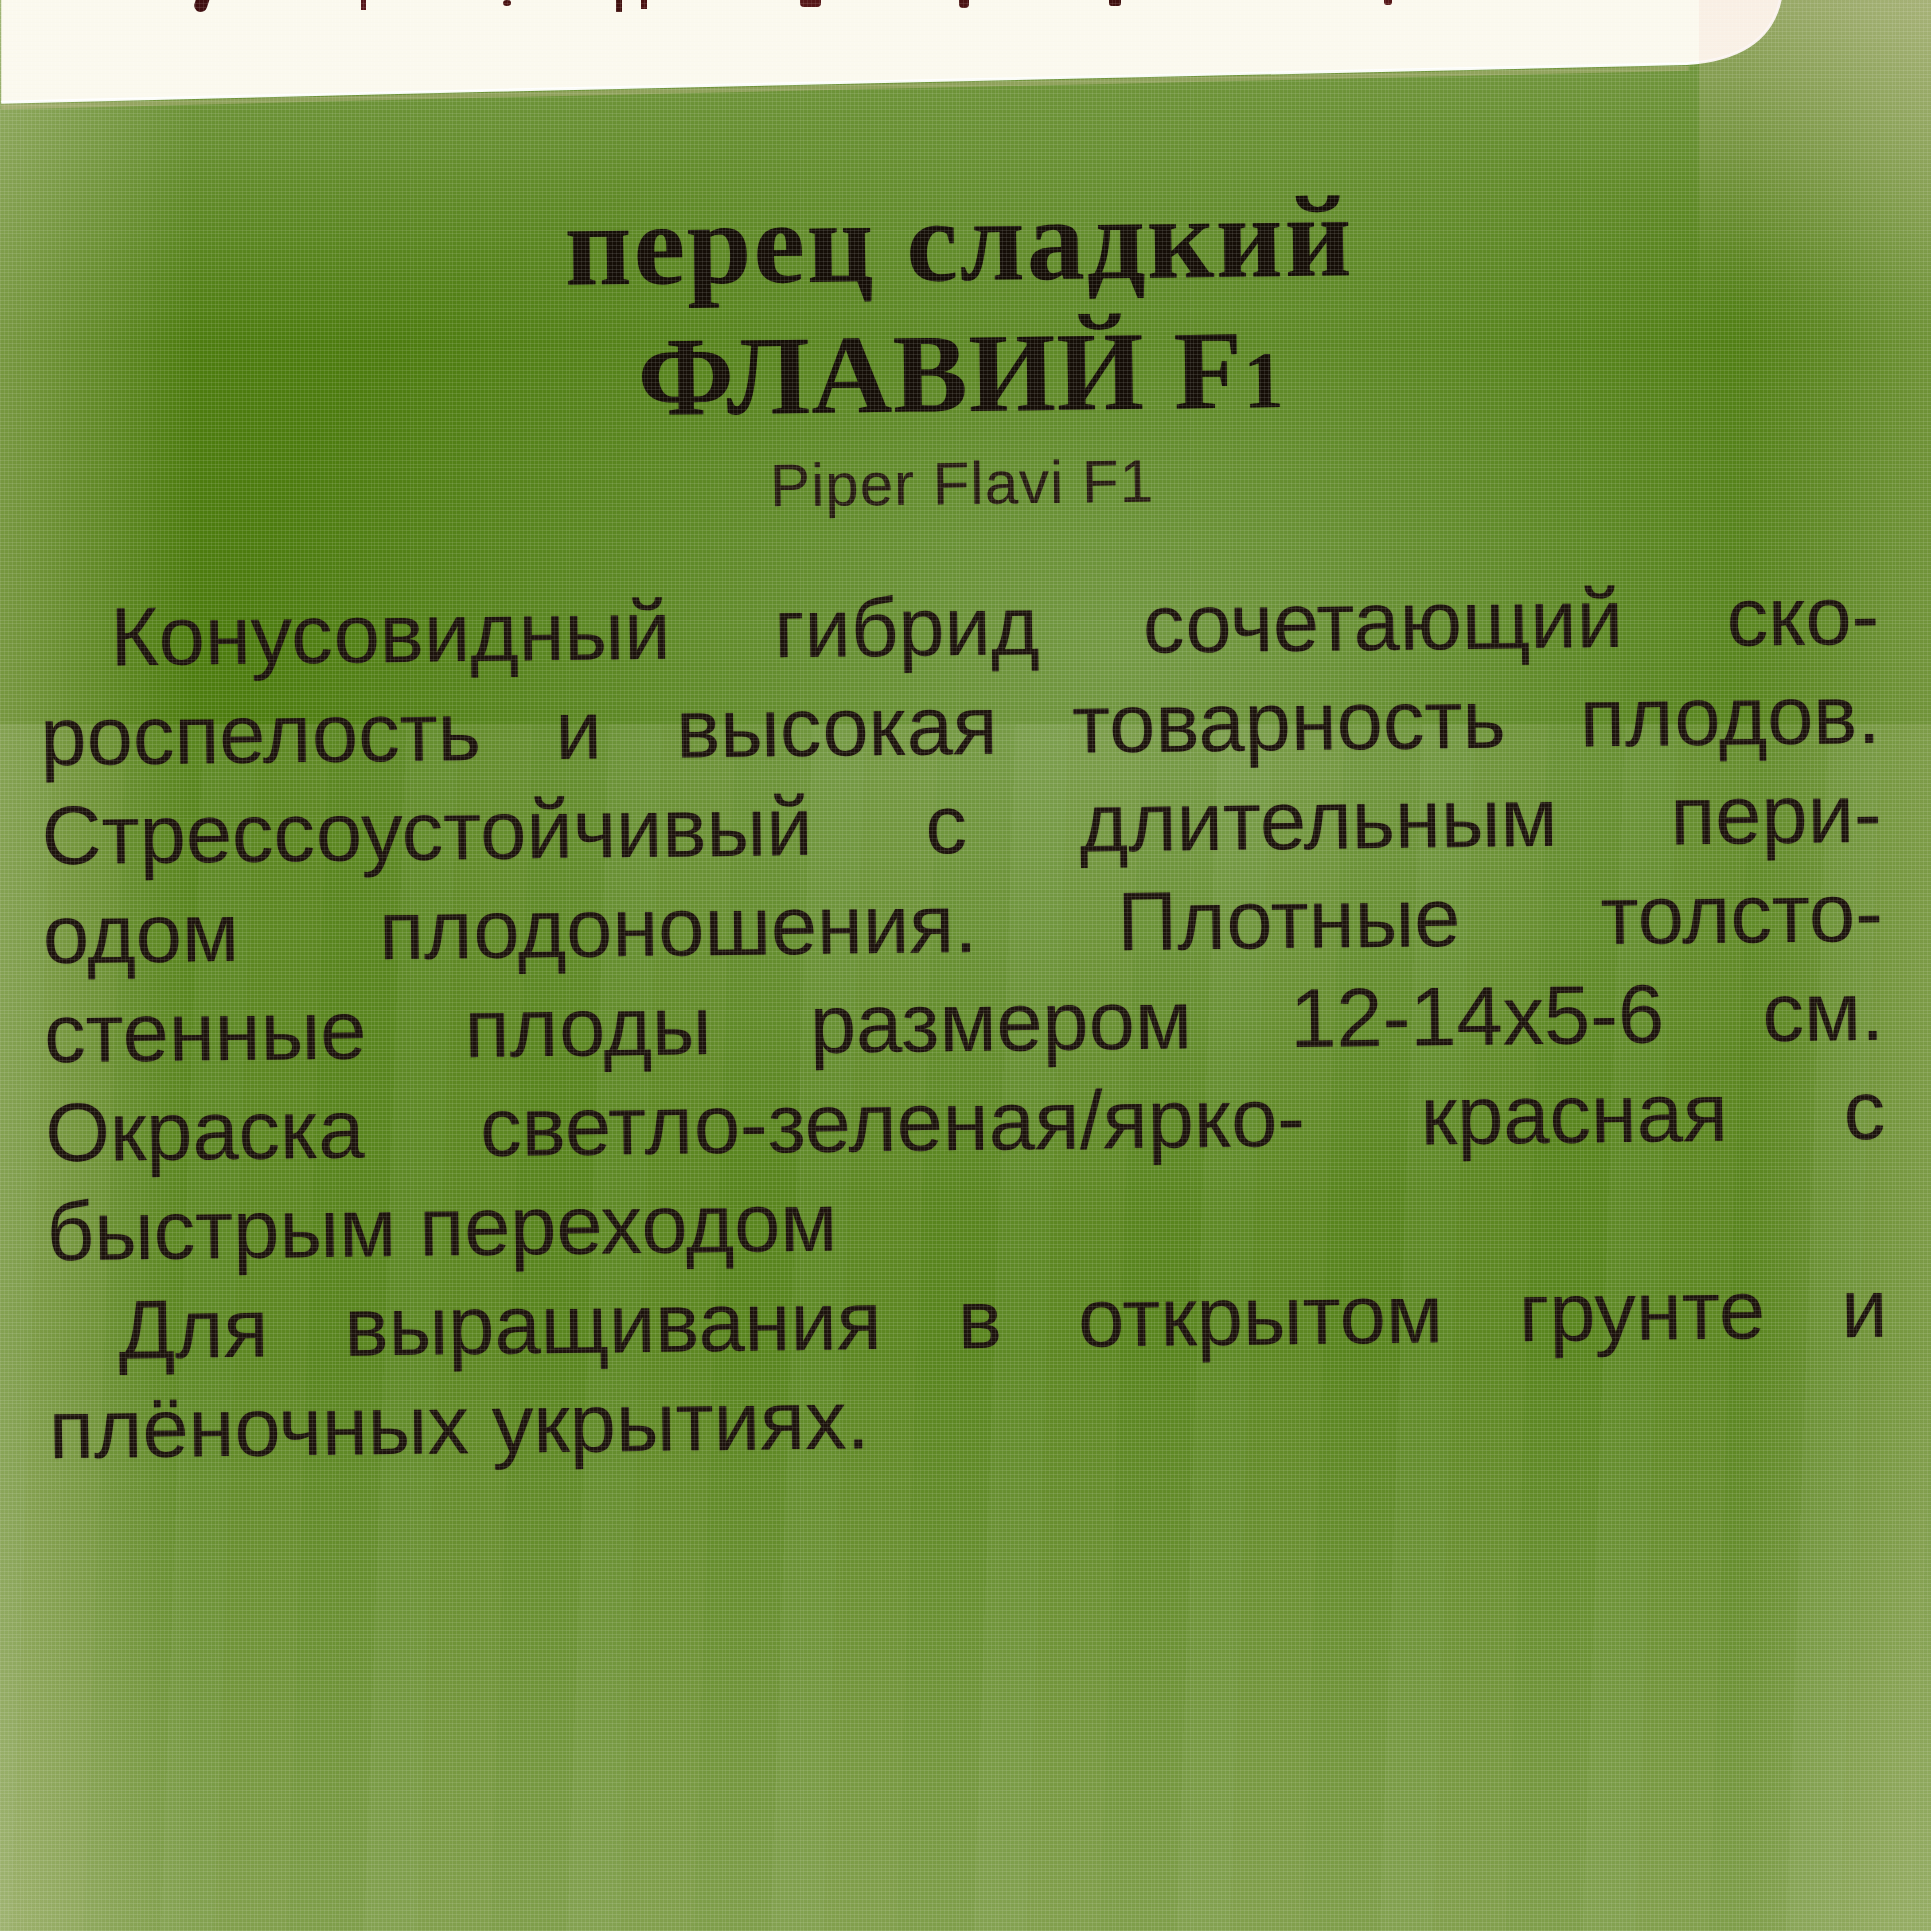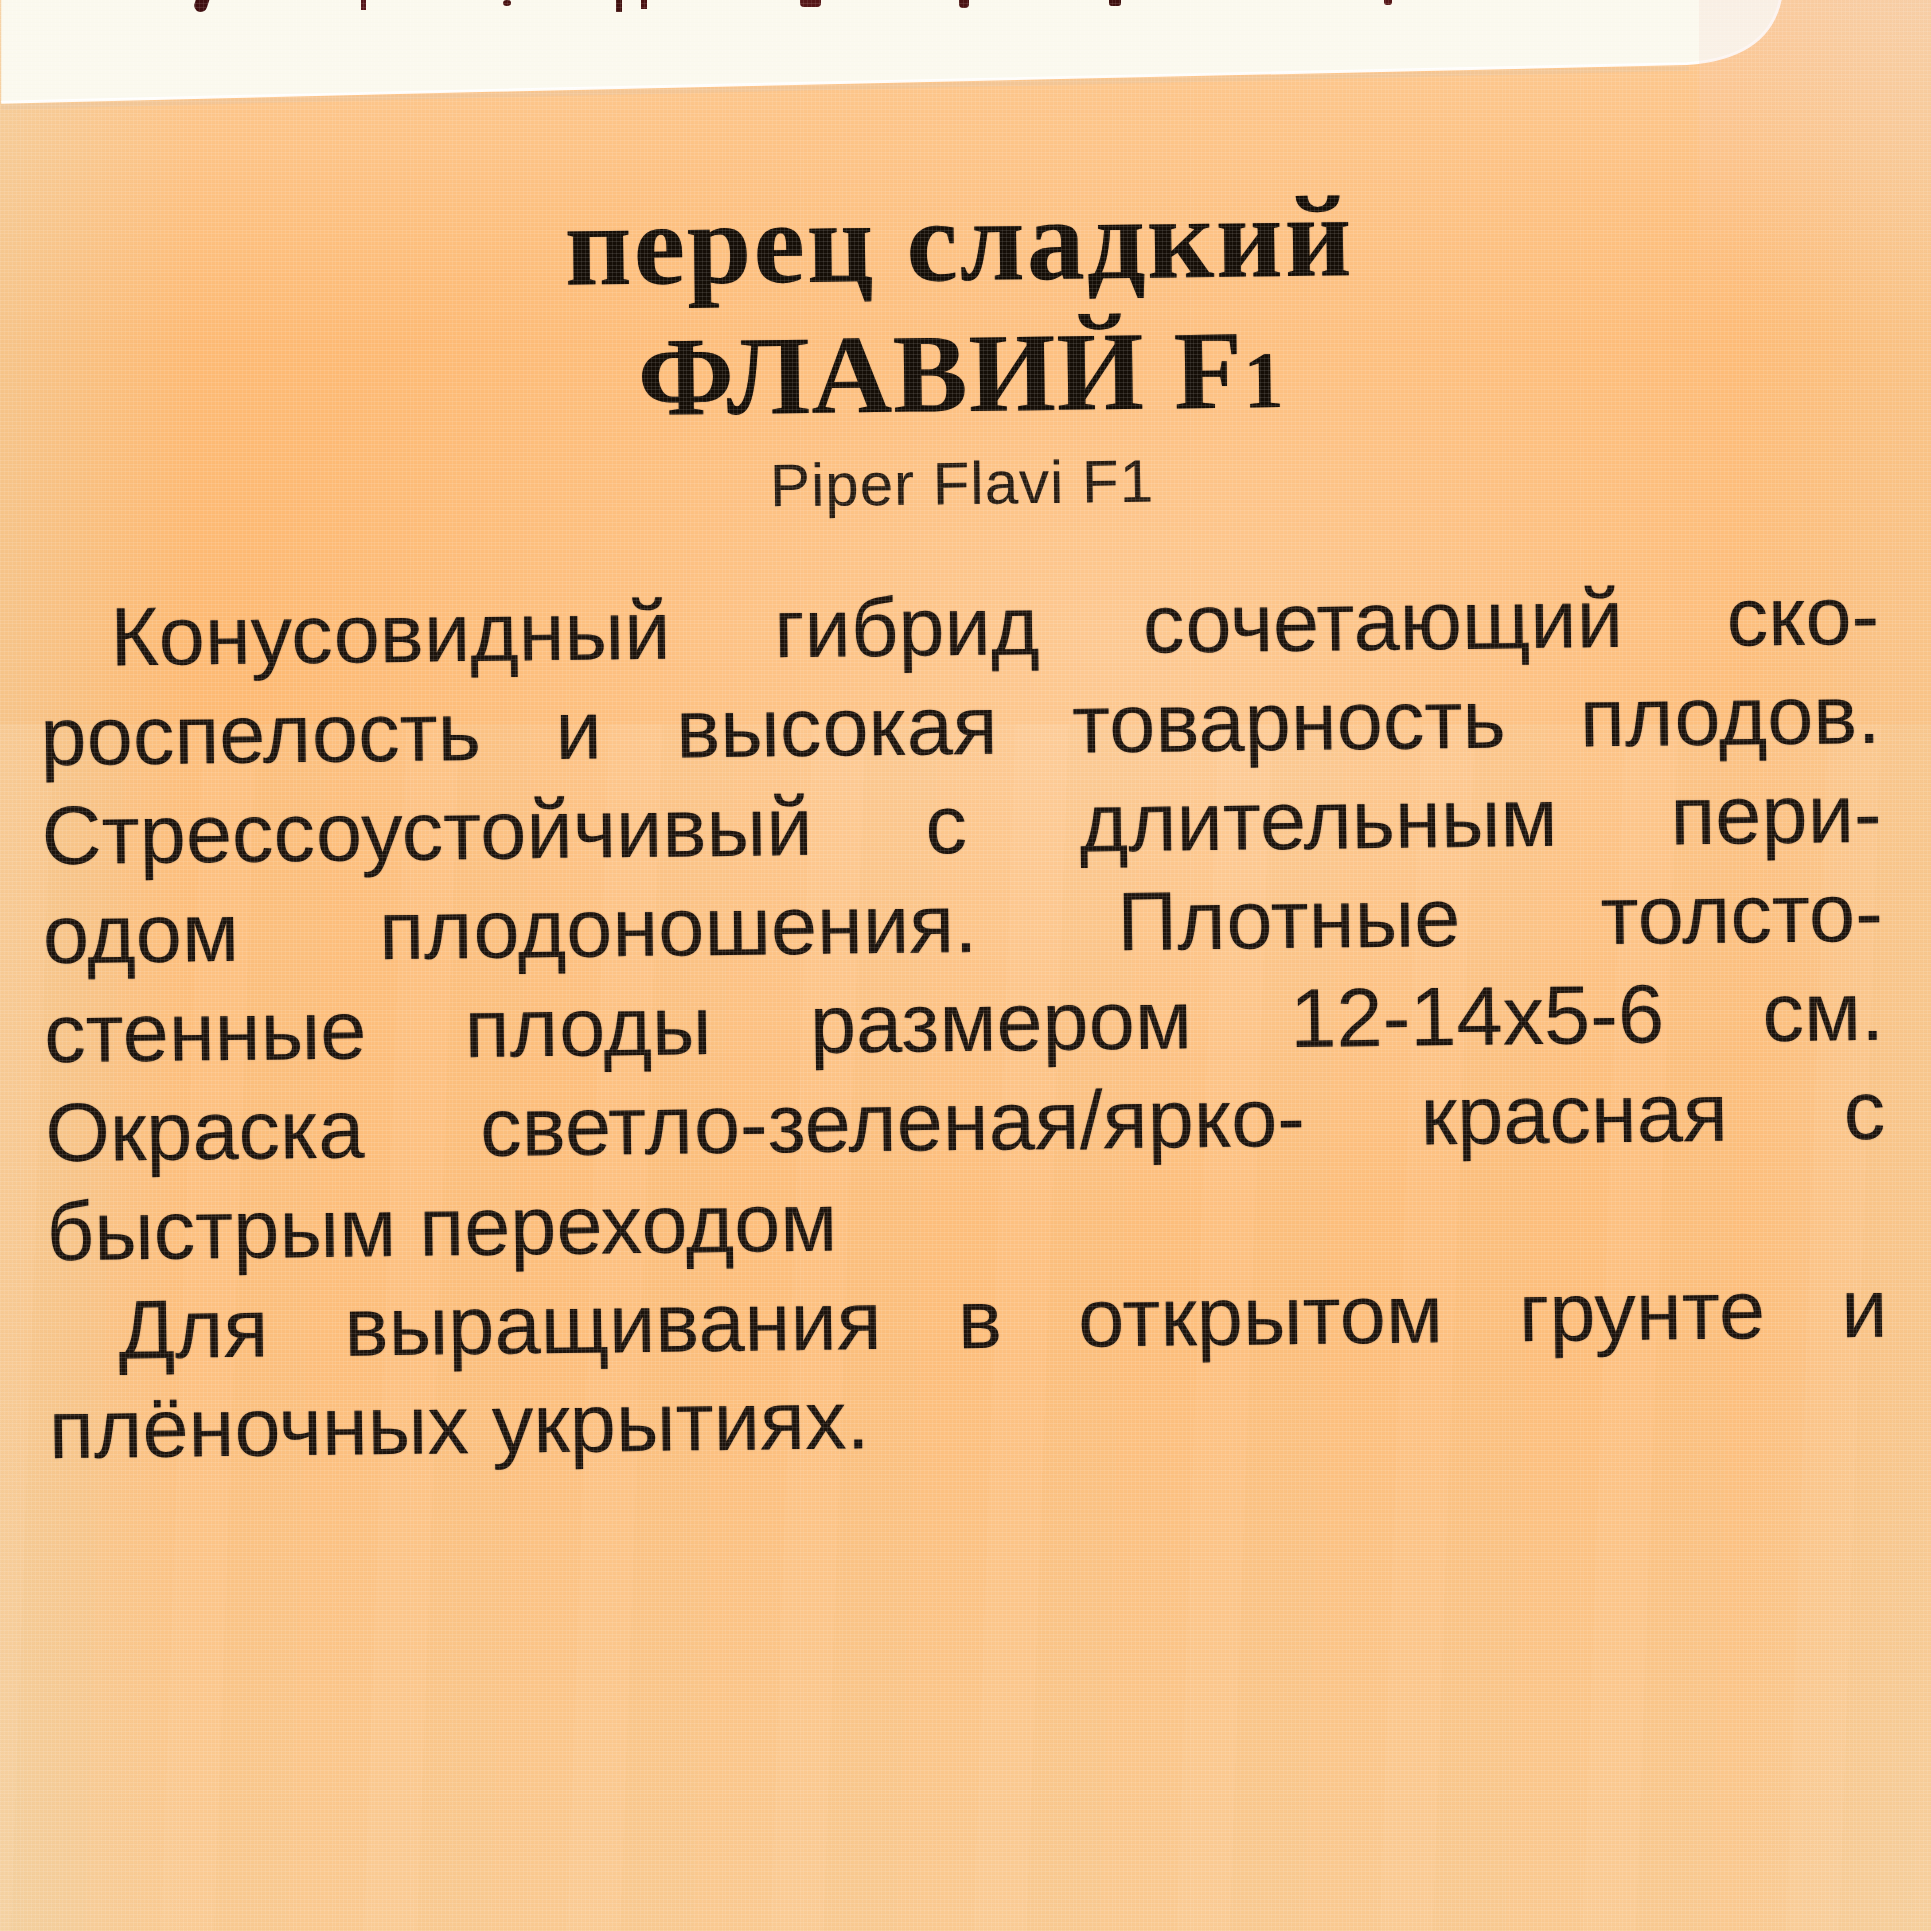--- a/index.html
+++ b/index.html
@@ -2,21 +2,21 @@
 <html><head>
 <meta charset="utf-8">
 <style>
   html,body{margin:0;padding:0;}
   body{
     width:1931px;height:1931px;overflow:hidden;
     font-family:"Liberation Sans",sans-serif;
   }
   .photo{
     position:relative;width:1931px;height:1931px;
-    background-color:#fdba74;
+    background-color:#4d7c0f;
     overflow:hidden;
   }
   
   .shade{
     position:absolute;inset:0;z-index:1;pointer-events:none;
     background:
       radial-gradient(ellipse 1352px 869px at 58% 34%, rgba(255,255,255,0.22), rgba(255,255,255,0) 65%),
       linear-gradient(90deg, rgba(228,222,192,0.28), rgba(228,222,192,0) 10%, rgba(228,222,192,0) 90%, rgba(233,226,198,0.22)),
       linear-gradient(180deg, rgba(252,250,240,0.25), rgba(252,250,240,0) 18%, rgba(244,240,214,0) 70%, rgba(240,235,206,0.25));
   }

